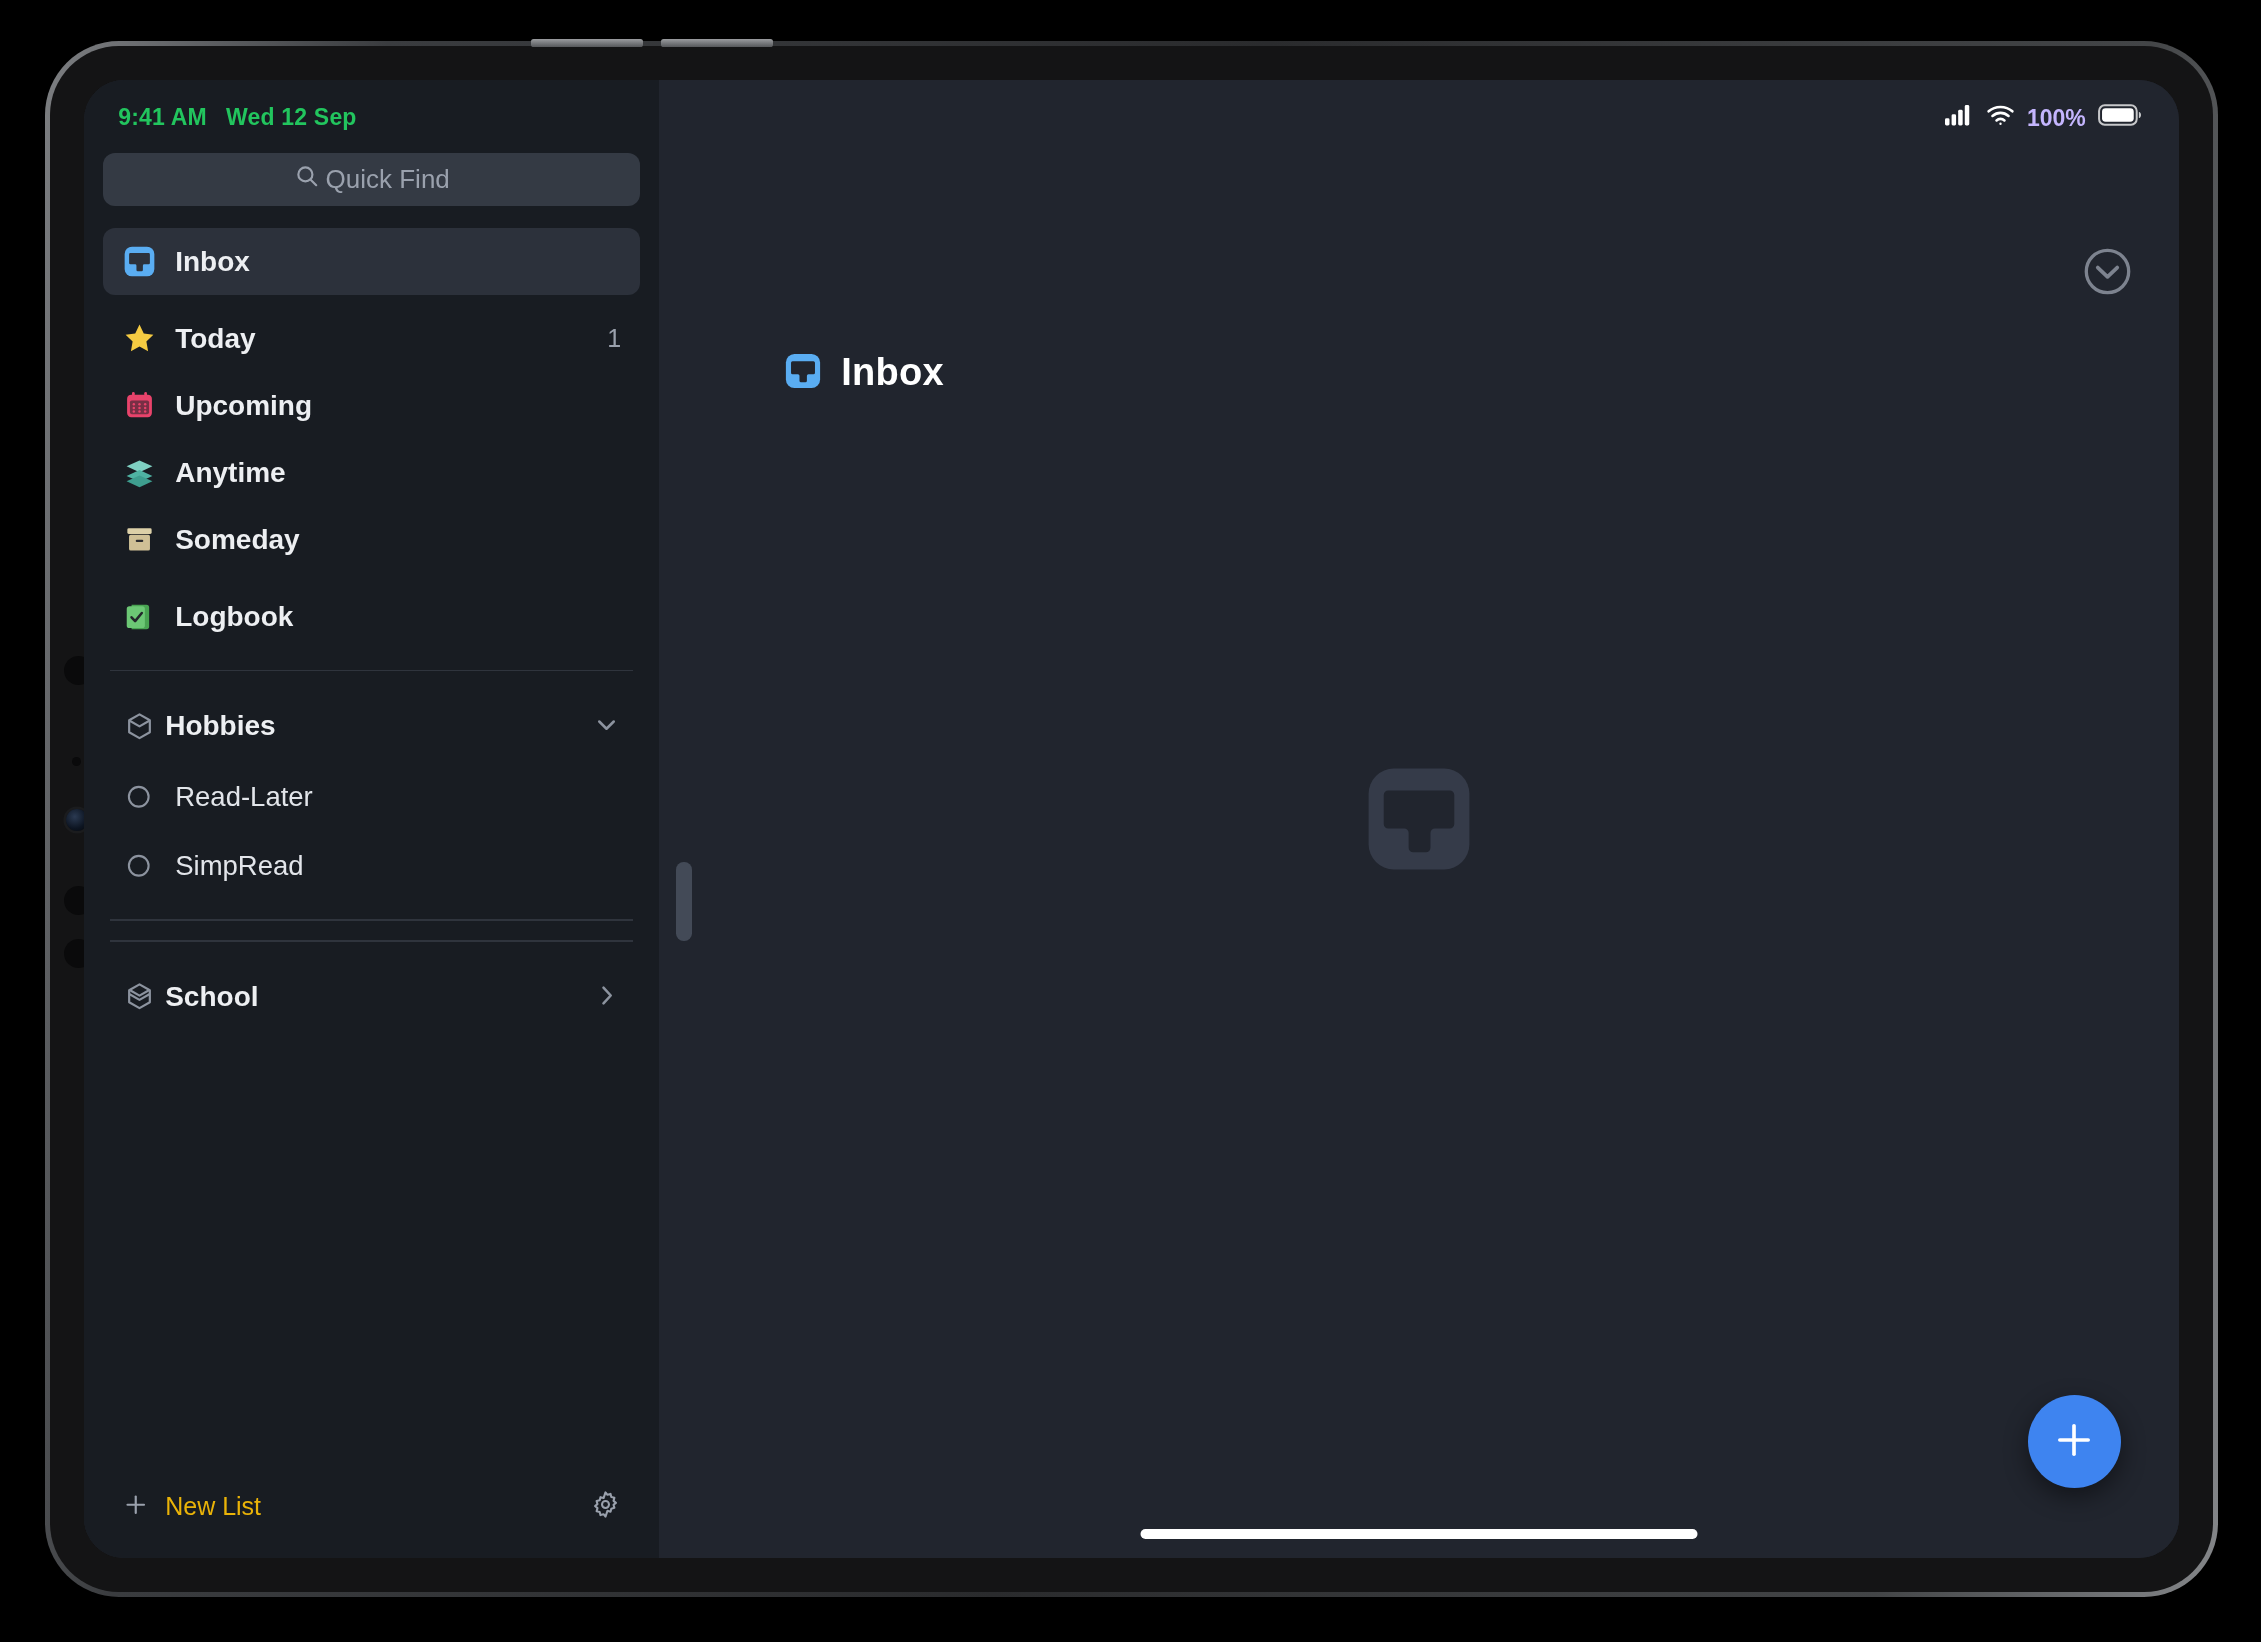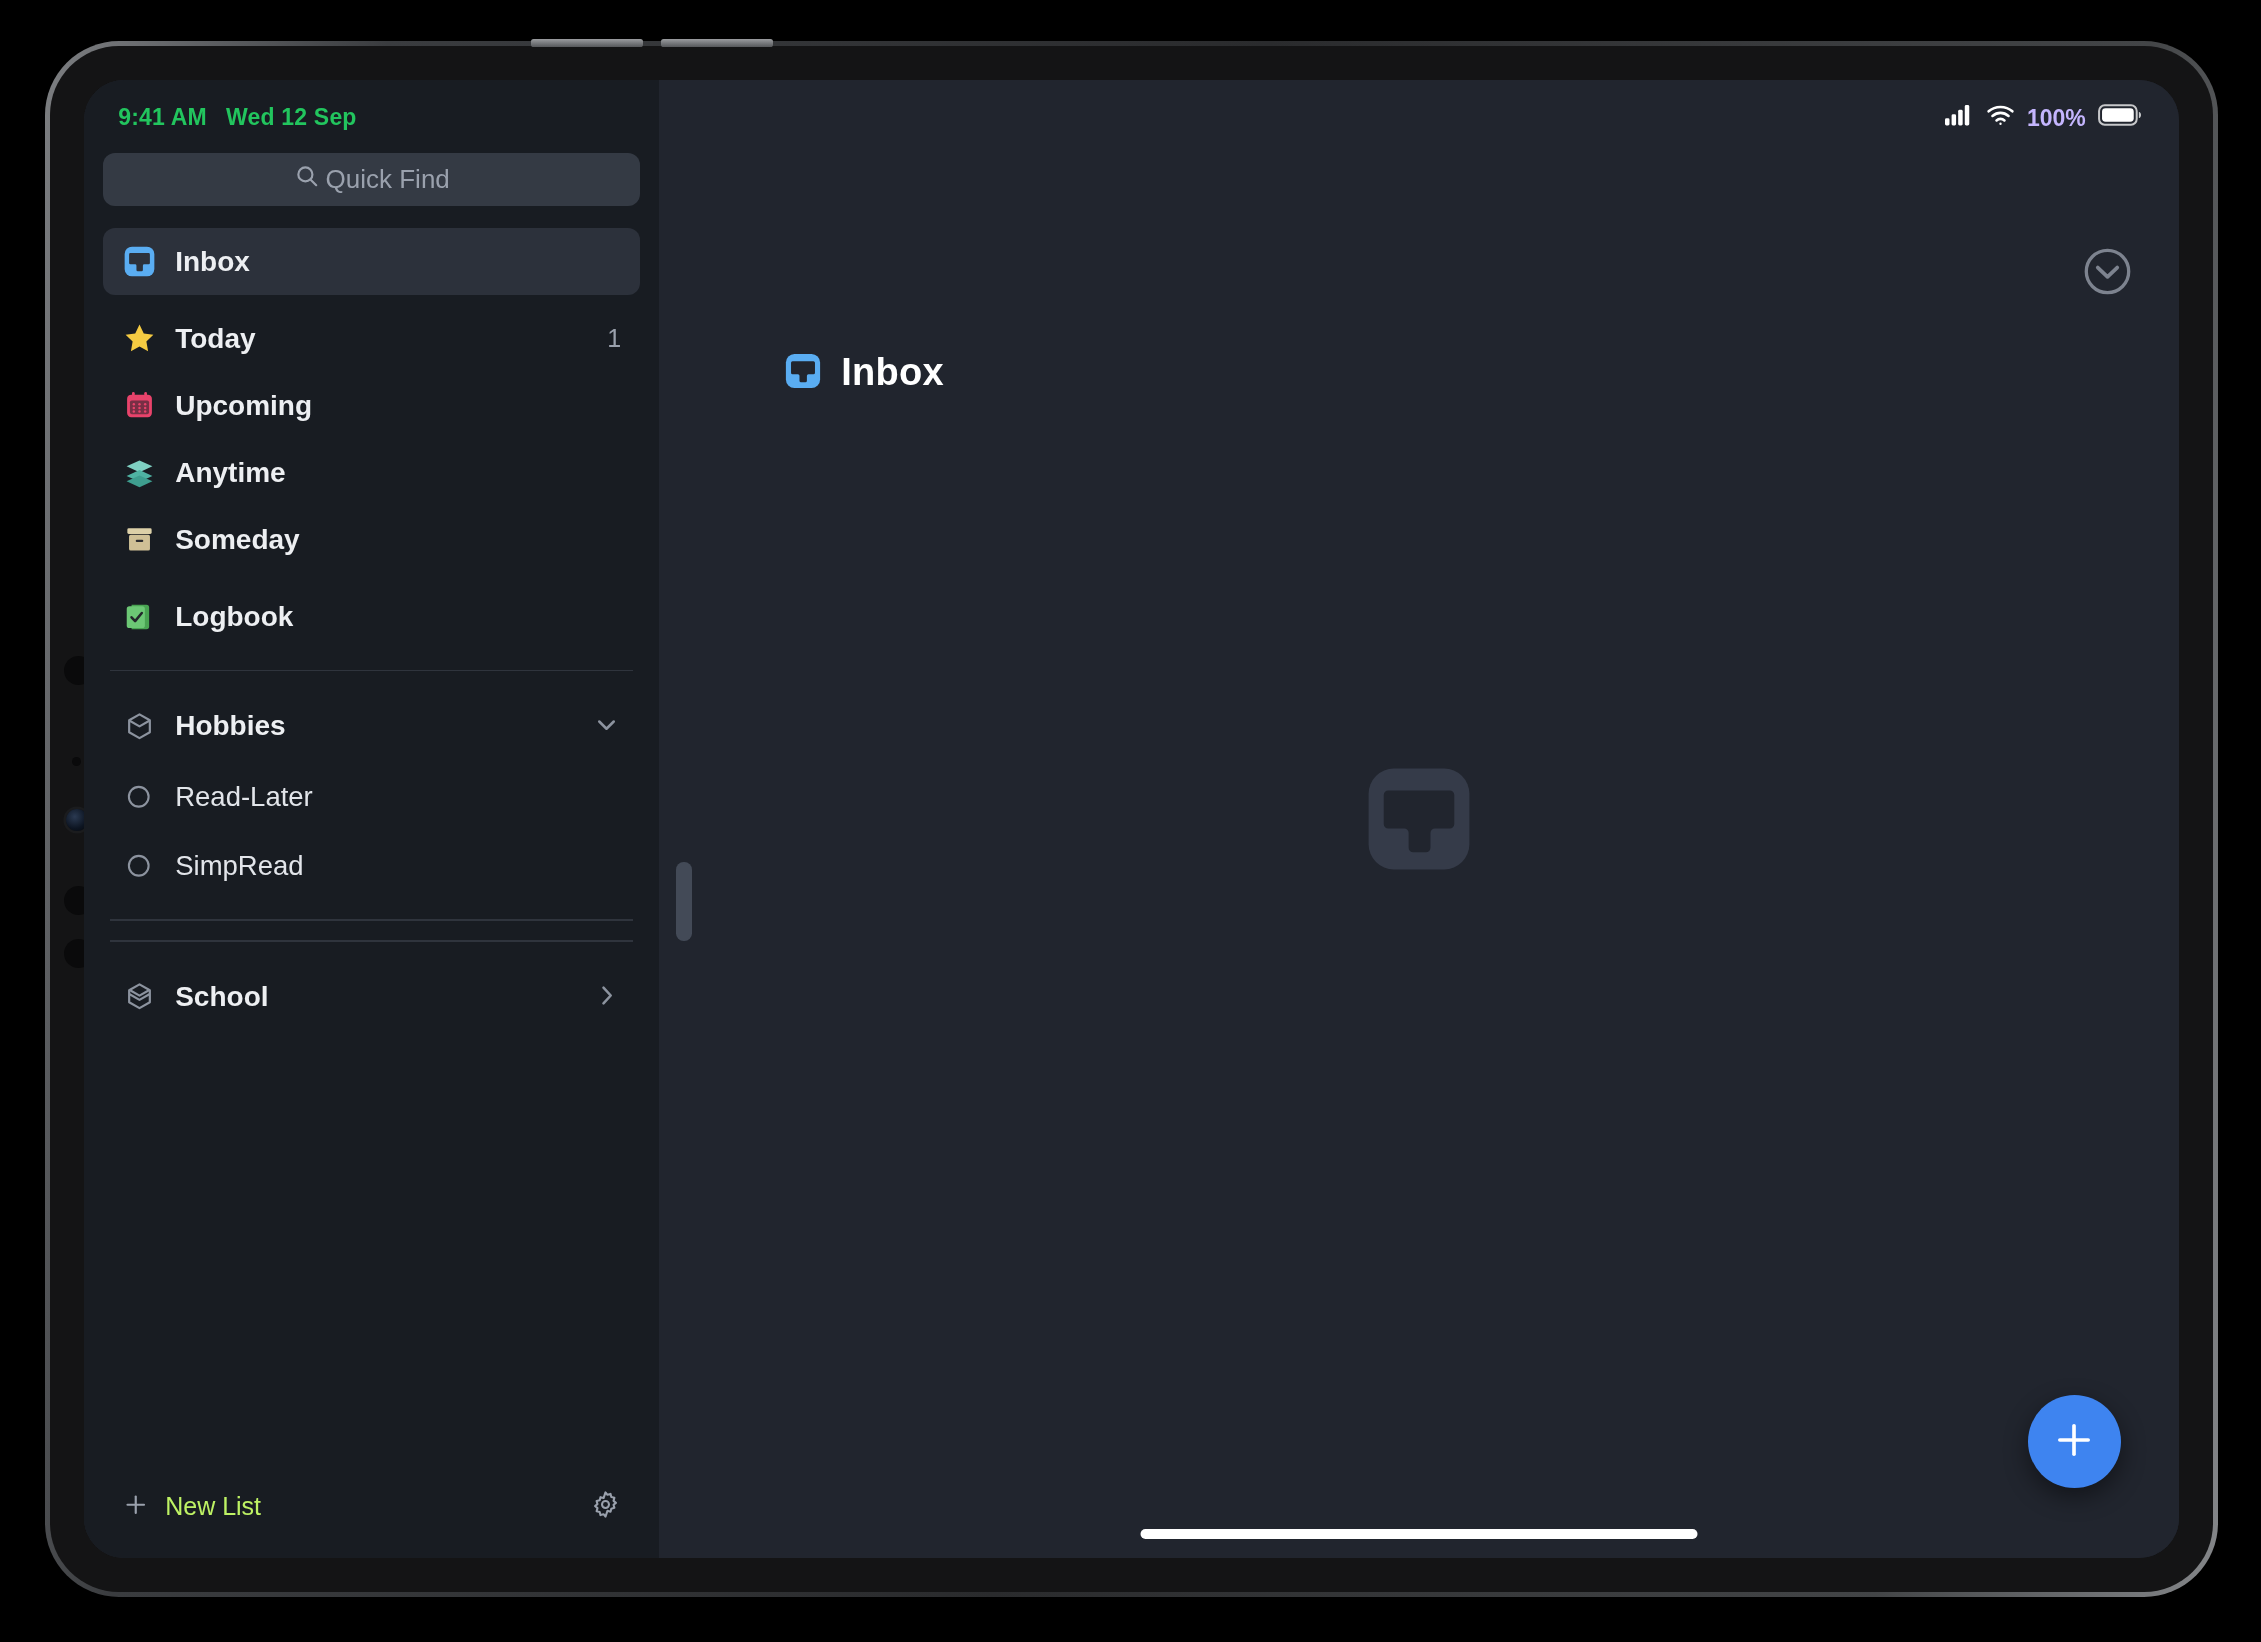--- a/index.html
+++ b/index.html
@@ -81,31 +81,31 @@
   }
   .nav-row.selected { background: #2C313B; }
   .nav-label { color: #EDEFF2; font-size: 28px; font-weight: 700; }
   .nav-count { margin-left: auto; color: #9AA1AD; font-size: 25px; }
   .icon-slot { width: 34px; height: 34px; flex: 0 0 34px; display: flex; align-items: center; justify-content: center; }
 
   .first-group { margin-top: 22px; }
   .spacer-12 { height: 10.3px; }
   .divider { height: 1.7px; background: #2F343D; margin: 19px 6.9px; }
 
-  .area-row { display: flex; align-items: center; height: 72px; padding: 0 19px; gap: 19px; }
+  .area-row { display: flex; align-items: center; height: 72px; padding: 0 19px; gap: 9px; }
   .area-label { color: #EDEFF2; font-size: 28px; font-weight: 700; }
   .chev { margin-left: auto; color: #8C939F; }
   .project-row { display: flex; align-items: center; height: 69px; padding: 0 19px; gap: 19px; }
   .project-label { color: #E2E5EA; font-size: 27.5px; font-weight: 400; }
 
   #sidebar-footer {
     height: 103px; display: flex; align-items: center;
     padding: 0 38px; gap: 15.5px;
   }
-  #new-list-label { color: #bef264; font-size: 25px; }
+  #new-list-label { color: #eab308; font-size: 25px; }
   #settings-button { margin-left: auto; }
 
   
   #content {
     flex: 1; height: 100%; background: #21252E; position: relative;
   }
   #status-bar-right {
     position: absolute; right: 38px; top: 24px;
     display: flex; align-items: center; gap: 12px;
     color: #c4b5fd; font-size: 23px; font-weight: 600;

